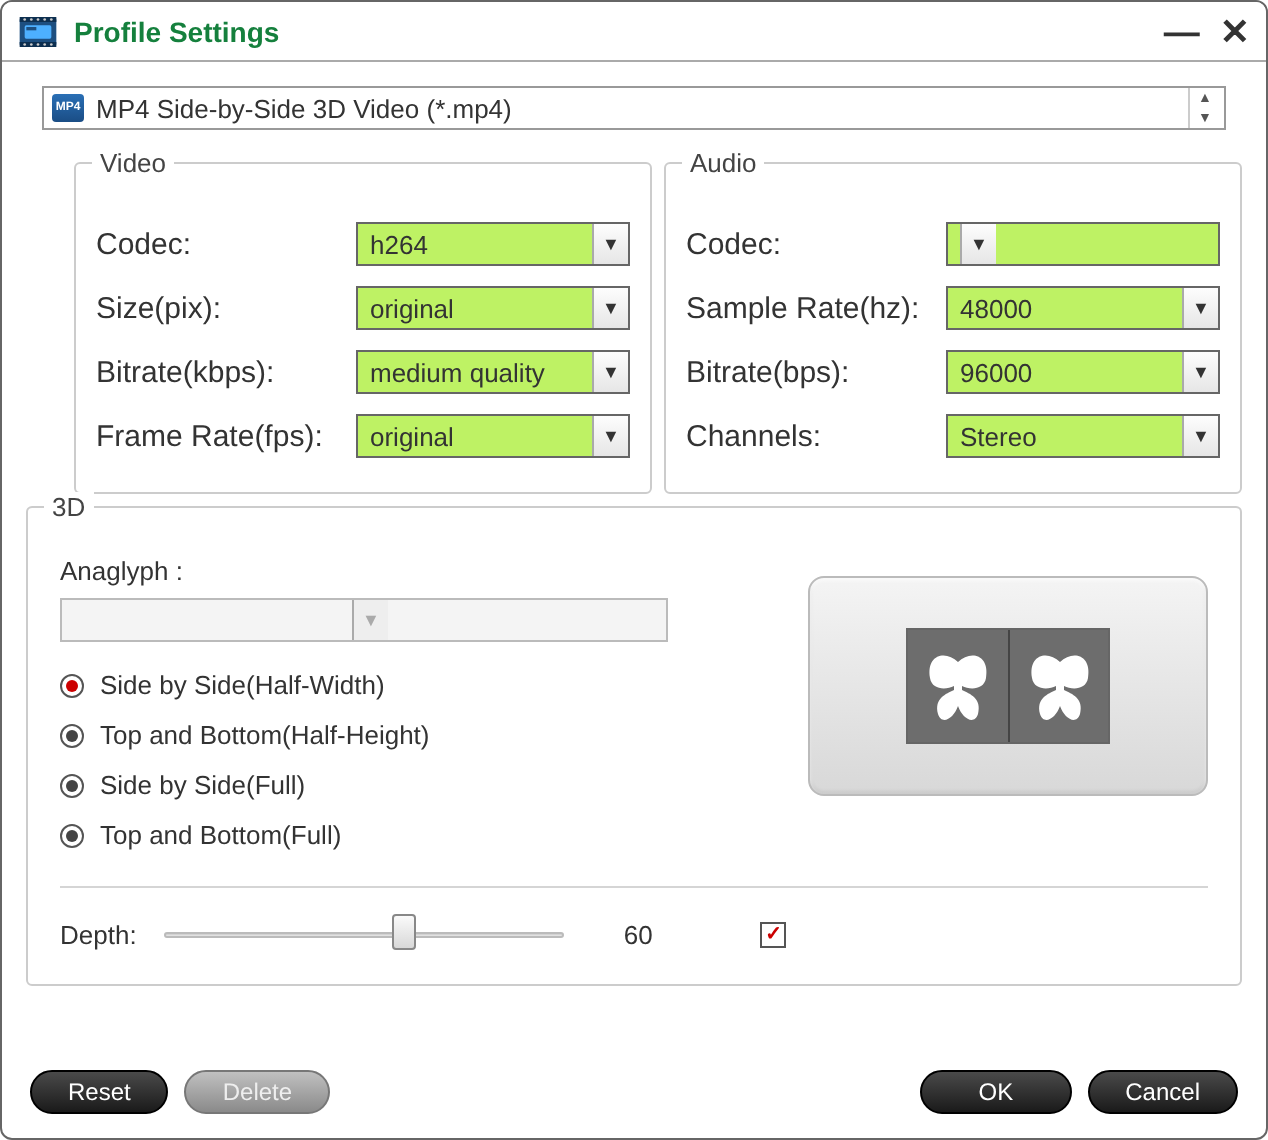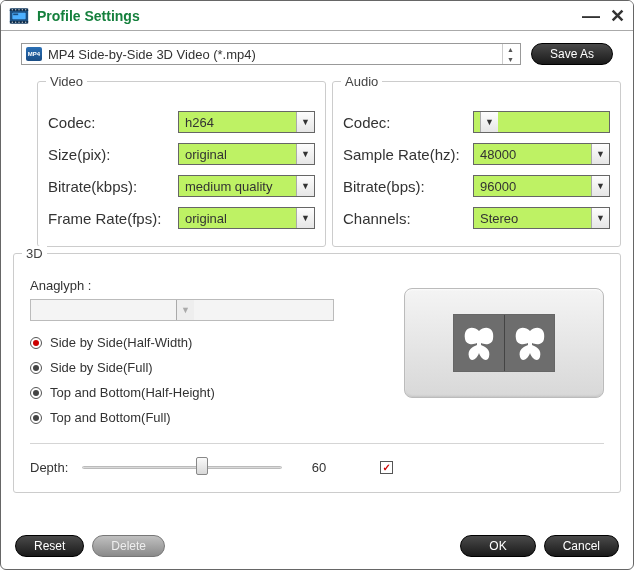--- a/index.html
+++ b/index.html
@@ -331,21 +331,20 @@
 
     <div class="profile-row">
       <div class="profile-select">
         <span class="mp4-icon">MP4</span>
         <span class="profile-text">MP4 Side-by-Side 3D Video (*.mp4)</span>
         <span class="spinner">
           <span>▲</span>
           <span>▼</span>
         </span>
       </div>
-      <div class="black-btn">Save As</div>
     </div>
 
     <div class="groups-row">
       <div class="group video-group">
         <span class="group-legend">Video</span>
 
         <div class="field-row">
           <span class="field-label">Codec:</span>
           <div class="combo">
             <span class="combo-text">h264</span>
@@ -424,27 +423,27 @@
                 <div class="radio-item">
                   <span class="radio-dot selected">
                     <span class="inner"></span>
                   </span>
                   <span>Side by Side(Half-Width)</span>
                 </div>
                 <div class="radio-item">
                   <span class="radio-dot">
                     <span class="inner"></span>
                   </span>
-                  <span>Side by Side(Full)</span>
+                  <span>Top and Bottom(Half-Height)</span>
                 </div>
                 <div class="radio-item">
                   <span class="radio-dot">
                     <span class="inner"></span>
                   </span>
-                  <span>Top and Bottom(Half-Height)</span>
+                  <span>Side by Side(Full)</span>
                 </div>
                 <div class="radio-item">
                   <span class="radio-dot">
                     <span class="inner"></span>
                   </span>
                   <span>Top and Bottom(Full)</span>
                 </div>
               </div>
           </div>
 

